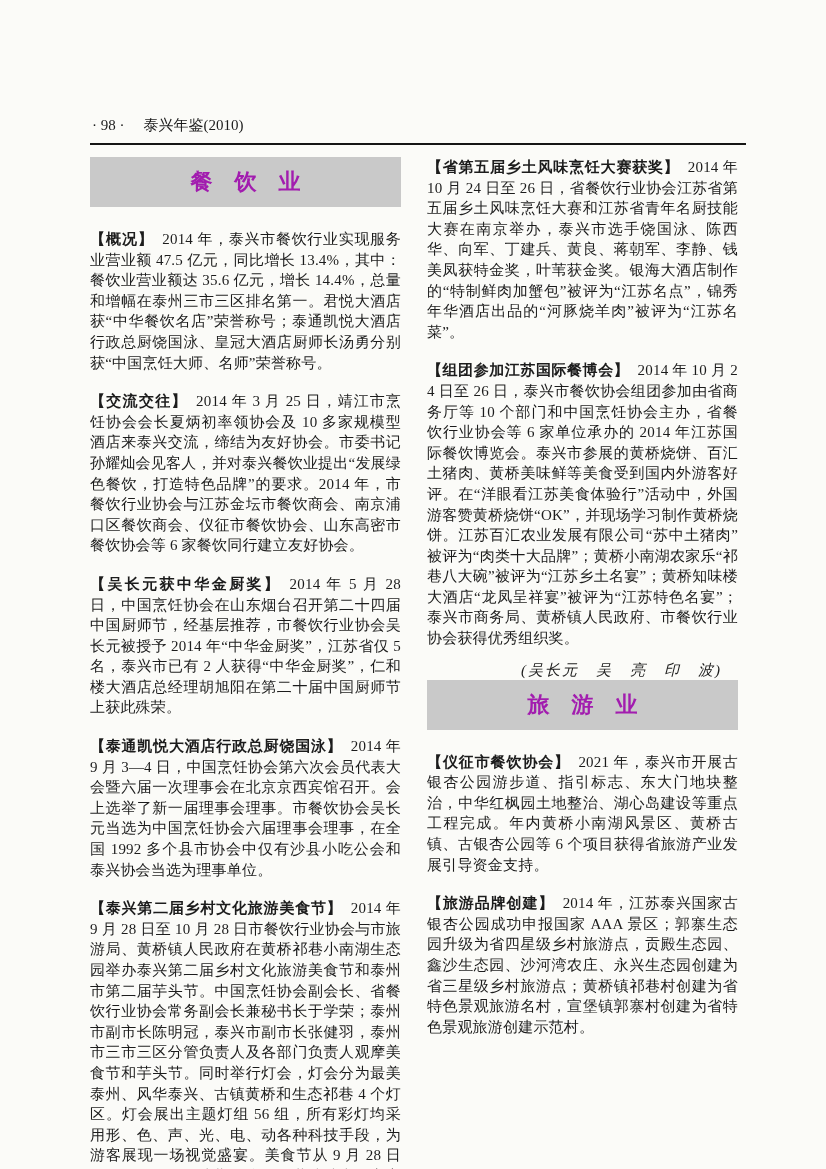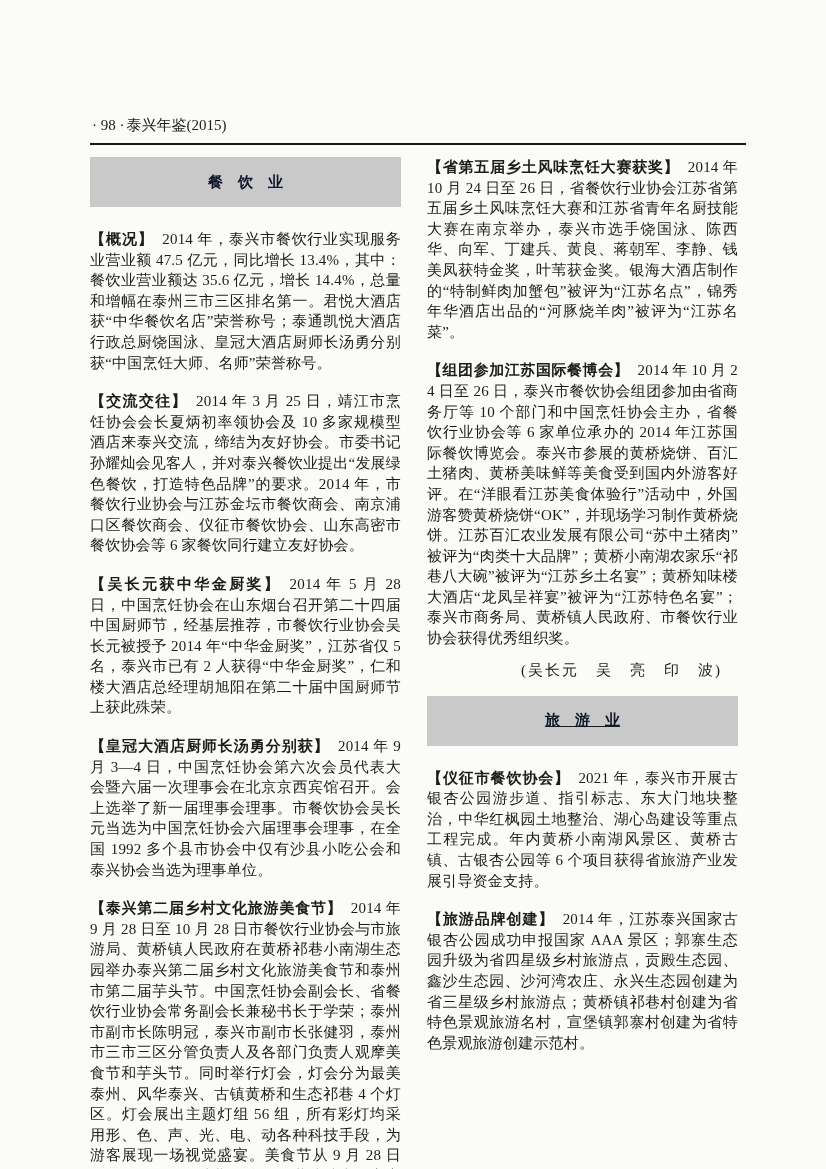--- a/index.html
+++ b/index.html
@@ -11,21 +11,21 @@
     overflow:hidden;
   }
   .page{
     box-sizing:border-box;
     width:826px;height:1169px;
     padding:116px 80px 0 90px;
     overflow:hidden;
   }
   
   .running-header{
-    display:flex;align-items:baseline;gap:2px;
+    display:flex;align-items:baseline;gap:19px;
     font-size:15px;
     padding:0 0 8px 2px;
   }
   .rule{
     border-bottom:2.5px solid #151515;
     margin-bottom:12px;
   }
   
   .columns{
     display:flex;
@@ -38,26 +38,24 @@
   
   .section-box{
     background:#c9c9c9;
     height:50px;
     display:flex;align-items:center;justify-content:center;
     margin-bottom:22px;
   }
   .section-box .section-title{
     font-family:"Liberation Sans","DejaVu Sans",sans-serif;
     font-weight:bold;
-    font-size:15px;
-    color:#0f172a;
+    font-size:22px;
+    color:#a21caf;
   }
   .col-right .section-box{
-    margin-top:16px;
-    text-decoration:underline;
   }
   
   .article{
     margin:0 0 18px 0;
     font-size:15px;
     line-height:20.6px;
     text-align:justify;
     text-justify:inter-character;
     word-break:break-all;
   }
@@ -65,34 +63,35 @@
     font-family:"Liberation Sans","DejaVu Sans",sans-serif;
     font-weight:bold;
     margin-right:0.55em;
     letter-spacing:0.5px;
   }
   .article-body{
     letter-spacing:0.2px;
   }
   .signature{
     font-size:15px;
+    font-style:italic;
     text-align:right;
     padding-right:16px;
     margin:-6px 0 0 0;
     letter-spacing:2px;
   }
 </style>
 </head>
 <body>
 
 <div class="page">
 
   <div class="running-header">
     <span>· 98 ·</span>
-    <span>泰兴年鉴(2015)</span>
+    <span>泰兴年鉴(2010)</span>
   </div>
   <div class="rule"></div>
 
   <div class="columns">
 
     <div class="col col-left">
 
       <div class="section-box">
         <span class="section-title">餐　饮　业</span>
       </div>
@@ -103,21 +102,21 @@
 
       <p class="article">
         <span class="article-title">【交流交往】</span><span class="article-body">2014 年 3 月 25 日，靖江市烹饪协会会长夏炳初率领协会及 10 多家规模型酒店来泰兴交流，缔结为友好协会。市委书记孙耀灿会见客人，并对泰兴餐饮业提出“发展绿色餐饮，打造特色品牌”的要求。2014 年，市餐饮行业协会与江苏金坛市餐饮商会、南京浦口区餐饮商会、仪征市餐饮协会、山东高密市餐饮协会等 6 家餐饮同行建立友好协会。</span>
       </p>
 
       <p class="article">
         <span class="article-title">【吴长元获中华金厨奖】</span><span class="article-body">2014 年 5 月 28 日，中国烹饪协会在山东烟台召开第二十四届中国厨师节，经基层推荐，市餐饮行业协会吴长元被授予 2014 年“中华金厨奖”，江苏省仅 5 名，泰兴市已有 2 人获得“中华金厨奖”，仁和楼大酒店总经理胡旭阳在第二十届中国厨师节上获此殊荣。</span>
       </p>
 
       <p class="article">
-        <span class="article-title">【皇冠大酒店厨师长汤勇分别获】</span><span class="article-body">2014 年 9 月 3—4 日，中国烹饪协会第六次会员代表大会暨六届一次理事会在北京京西宾馆召开。会上选举了新一届理事会理事。市餐饮协会吴长元当选为中国烹饪协会六届理事会理事，在全国 1992 多个县市协会中仅有沙县小吃公会和泰兴协会当选为理事单位。</span>
+        <span class="article-title">【泰通凯悦大酒店行政总厨饶国泳】</span><span class="article-body">2014 年 9 月 3—4 日，中国烹饪协会第六次会员代表大会暨六届一次理事会在北京京西宾馆召开。会上选举了新一届理事会理事。市餐饮协会吴长元当选为中国烹饪协会六届理事会理事，在全国 1992 多个县市协会中仅有沙县小吃公会和泰兴协会当选为理事单位。</span>
       </p>
 
       <p class="article">
         <span class="article-title">【泰兴第二届乡村文化旅游美食节】</span><span class="article-body">2014 年 9 月 28 日至 10 月 28 日市餐饮行业协会与市旅游局、黄桥镇人民政府在黄桥祁巷小南湖生态园举办泰兴第二届乡村文化旅游美食节和泰州市第二届芋头节。中国烹饪协会副会长、省餐饮行业协会常务副会长兼秘书长于学荣；泰州市副市长陈明冠，泰兴市副市长张健羽，泰州市三市三区分管负责人及各部门负责人观摩美食节和芋头节。同时举行灯会，灯会分为最美泰州、风华泰兴、古镇黄桥和生态祁巷 4 个灯区。灯会展出主题灯组 56 组，所有彩灯均采用形、色、声、光、电、动各种科技手段，为游客展现一场视觉盛宴。美食节从 9 月 28 日至 10 月 28 日，为期 1 个月，共接待中外客商和旅游人员达 50 万人次。</span>
       </p>
 
     </div>
 
     <div class="col col-right">
 

